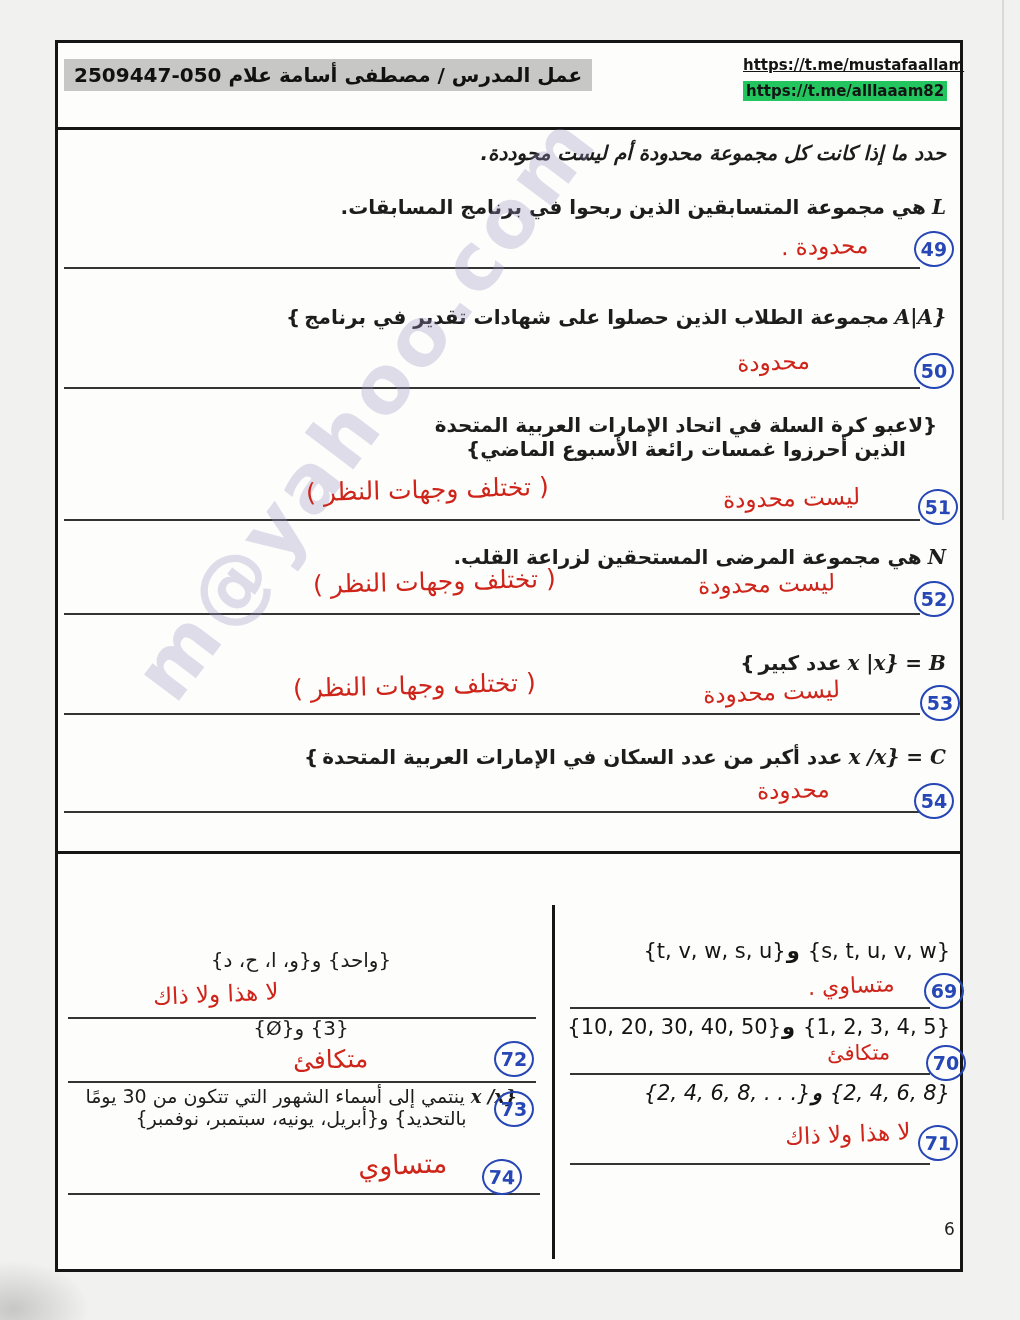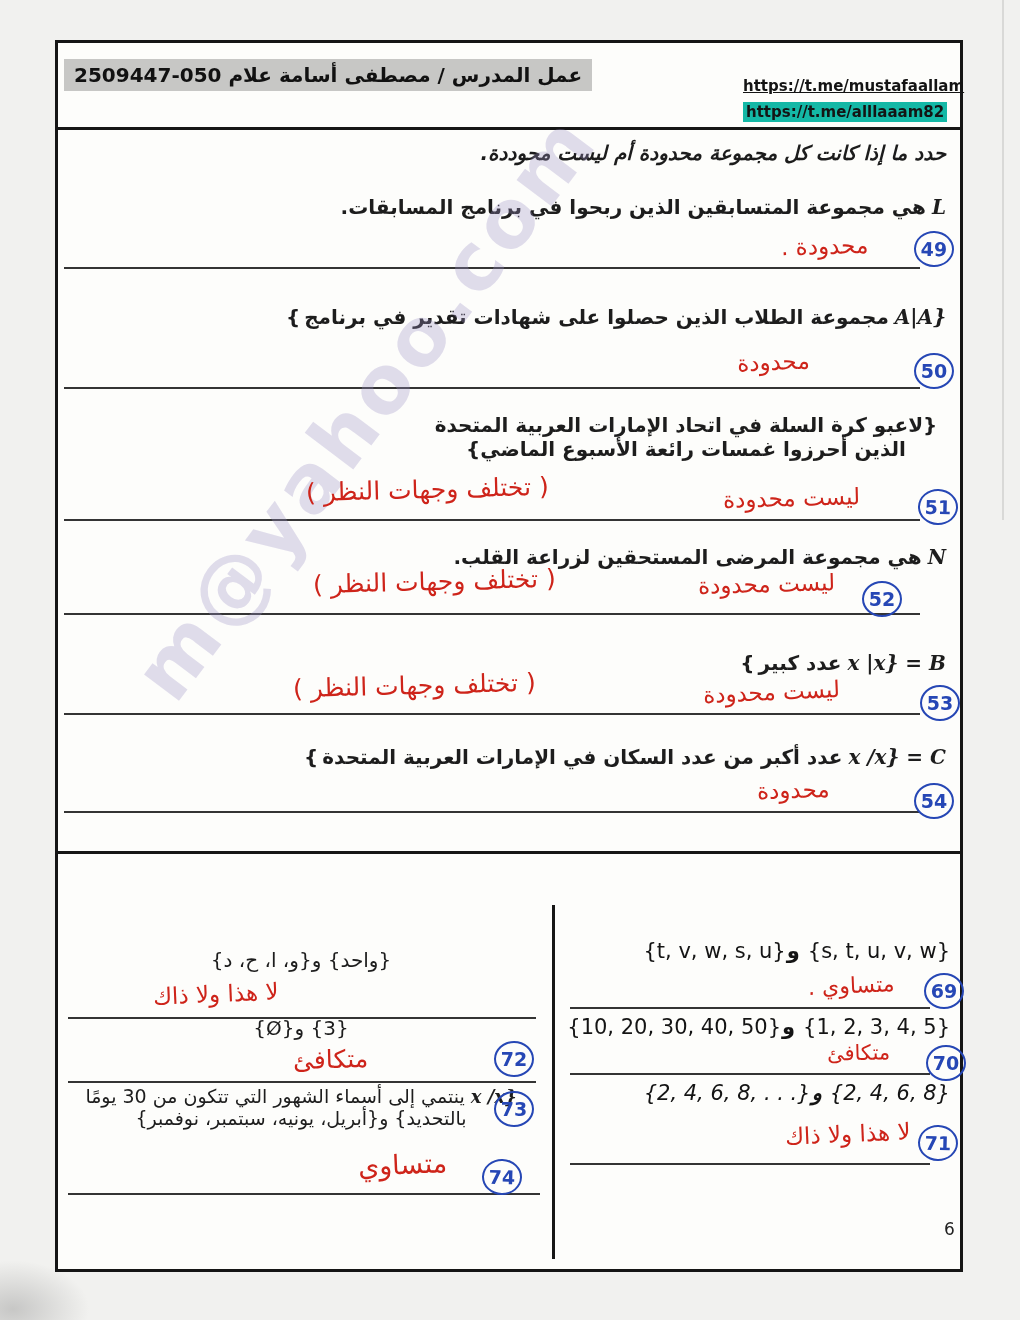--- a/index.html
+++ b/index.html
@@ -20,24 +20,24 @@
     position:absolute;left:95px;top:600px;z-index:3;
     font-size:80px;letter-spacing:5px;color:#9d92c6;opacity:.30;
     transform:rotate(-53deg);transform-origin:left center;
     pointer-events:none;font-weight:bold;
   }
   .hdr-title{
     position:absolute;left:6px;top:16px;z-index:2;
     background:#c7c7c5;color:#111;font-weight:bold;font-size:20px;
     padding:4px 10px;direction:rtl;white-space:nowrap;
   }
-  .links{position:absolute;left:685px;top:12px;z-index:2;width:215px;direction:ltr;margin-top:21px;}
+  .links{position:absolute;left:685px;top:12px;z-index:2;width:215px;direction:ltr;}
   .tlink{display:inline-block;font-size:15px;color:#141414;font-weight:bold;}
   .tlink.u{text-decoration:underline;margin-bottom:7px;}
-  .tlink.hl{background:#14b8a6;text-decoration:none;padding:1px 3px;}
+  .tlink.hl{background:#22c55e;text-decoration:none;padding:1px 3px;}
   .hrule{position:absolute;left:0;top:84px;width:100%;height:3px;background:#161616;z-index:2;}
   .instr{
     position:absolute;right:14px;z-index:2;direction:rtl;text-align:right;
     font-size:20px;font-weight:bold;font-style:italic;color:#1c1c1c;white-space:nowrap;
   }
   .q-line{
     position:absolute;right:14px;z-index:2;direction:rtl;text-align:center;
     font-size:20px;font-weight:bold;color:#1d1d1d;
   }
   .q-left{right:auto;left:6px;width:474px;}
@@ -93,21 +93,21 @@
 
   <div class="q-line" style="top:370px;"><span style="display:inline-block;max-width:520px;">{لاعبو كرة السلة في اتحاد الإمارات العربية المتحدة الذين أحرزوا غمسات رائعة الأسبوع الماضي}</span></div>
   <div class="answer r1" style="right:100px;top:442px;letter-spacing:2px;">ليست محدودة</div>
   <div class="note r1" style="left:248px;top:432px;">( تختلف وجهات النظر )</div>
   <div class="circle r3" style="left:860px;top:446px;">51</div>
   <div class="uline" style="left:6px;top:476px;width:856px;"></div>
 
   <div class="q-line" style="top:502px;"><span class="latin">N</span><span>هي مجموعة المرضى المستحقين لزراعة القلب.</span></div>
   <div class="answer r1" style="right:125px;top:528px;letter-spacing:2px;">ليست محدودة</div>
   <div class="note r1" style="left:255px;top:524px;">( تختلف وجهات النظر )</div>
-  <div class="circle" style="left:804px;top:538px;">52</div>
+  <div class="circle" style="left:856px;top:538px;">52</div>
   <div class="uline" style="left:6px;top:570px;width:856px;"></div>
 
   <div class="q-line" style="top:608px;"><span class="latin">x |x} = B</span><span>عدد كبير</span><span class="brace">{</span></div>
   <div class="answer r2" style="right:120px;top:636px;letter-spacing:2px;">ليست محدودة</div>
   <div class="note r1" style="left:235px;top:628px;">( تختلف وجهات النظر )</div>
   <div class="circle" style="left:862px;top:642px;">53</div>
   <div class="uline" style="left:6px;top:670px;width:856px;"></div>
 
   <div class="q-line" style="top:702px;"><span class="latin">x /x} = C</span><span>عدد أكبر من عدد السكان في الإمارات العربية المتحدة</span><span class="brace">{</span></div>
   <div class="answer r1" style="right:130px;top:734px;letter-spacing:4px;">محدودة</div>

